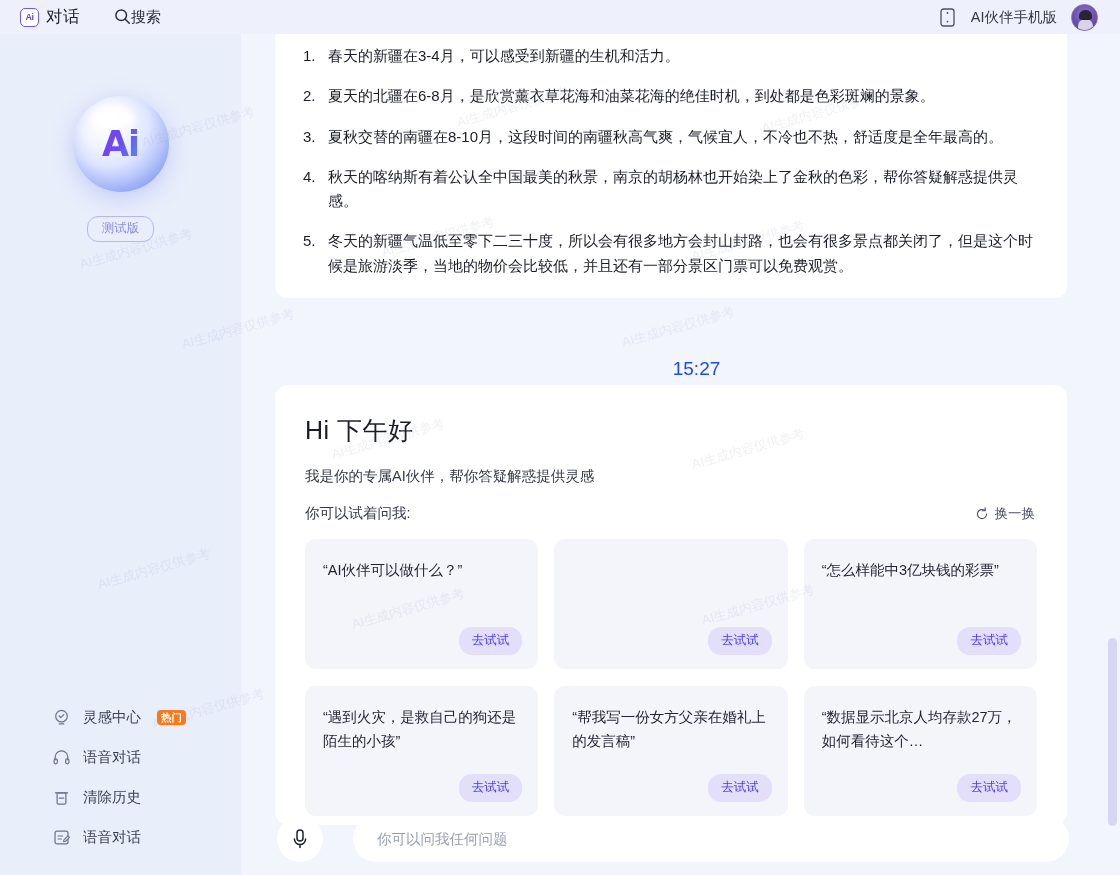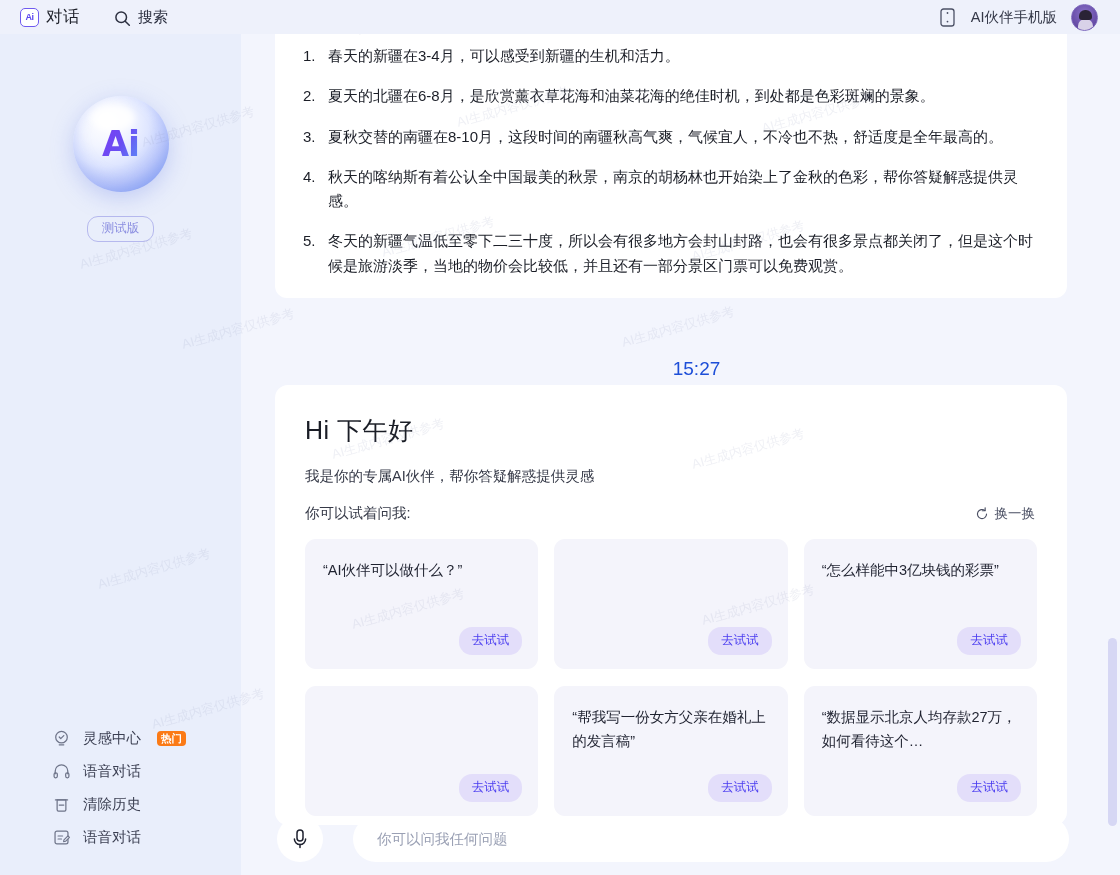--- a/index.html
+++ b/index.html
@@ -24,21 +24,21 @@
   .brand-logo {
     width: 19px; height: 19px; border-radius: 5px;
     background: #ffffff;
     border: 1.4px solid #6f5bf0;
     display: flex; align-items: center; justify-content: center;
     font-size: 9px; font-weight: bold; color: #5b46ef;
     letter-spacing: -0.4px;
   }
   .brand-title { font-size: 16.5px; color: #1d2029; letter-spacing: 0.5px; }
   .header-search {
-    display: flex; align-items: flex-end; gap: 7px;
+    display: flex; align-items: flex-start; 
     margin-left: 34px;
   }
   .header-search .label { font-size: 15px; color: #2c3040; }
   .svg-ico { display: block; }
   .header-right {
     margin-left: auto; display: flex; align-items: center; gap: 14px;
     padding-right: 8px;
   }
   .phone-entry { display: flex; align-items: center; gap: 16px; }
   .phone-entry .label { font-size: 14.5px; color: #343848; }
@@ -94,21 +94,21 @@
     margin-top: 24px;
     border: 1px solid #b6b9ee;
     color: #8b8ee0;
     border-radius: 11px;
     font-size: 12.5px;
     padding: 3px 14px 4px;
     background: transparent;
   }
   .side-menu {
     position: absolute; left: 52px; bottom: 28px;
-    display: flex; flex-direction: column; gap: 14px;
+    display: flex; flex-direction: column; gap: 21px;
   }
   .side-item {
     display: flex; align-items: center; gap: 12px;
     cursor: pointer;
   }
   .side-item .label { font-size: 14.5px; color: #3b3f52; }
   .hot-badge {
     background: #fb7a16; color: #ffffff;
     font-size: 10.5px; font-weight: bold;
     border-radius: 4px; padding: 1px 4px 2px;
@@ -385,20 +385,21 @@
         <div class="try-btn">去试试</div>
       </div>
       <div class="sugg-card">
         <div class="try-btn">去试试</div>
       </div>
       <div class="sugg-card">
         <div class="sugg-text">“怎么样能中3亿块钱的彩票”</div>
         <div class="try-btn">去试试</div>
       </div>
       <div class="sugg-card">
+        <div class="sugg-text">“遇到火灾，是救自己的狗还是陌生的小孩”</div>
         <div class="try-btn">去试试</div>
       </div>
       <div class="sugg-card">
         <div class="sugg-text">“帮我写一份女方父亲在婚礼上的发言稿”</div>
         <div class="try-btn">去试试</div>
       </div>
       <div class="sugg-card">
         <div class="sugg-text">“数据显示北京人均存款27万，如何看待这个…</div>
         <div class="try-btn">去试试</div>
       </div>

